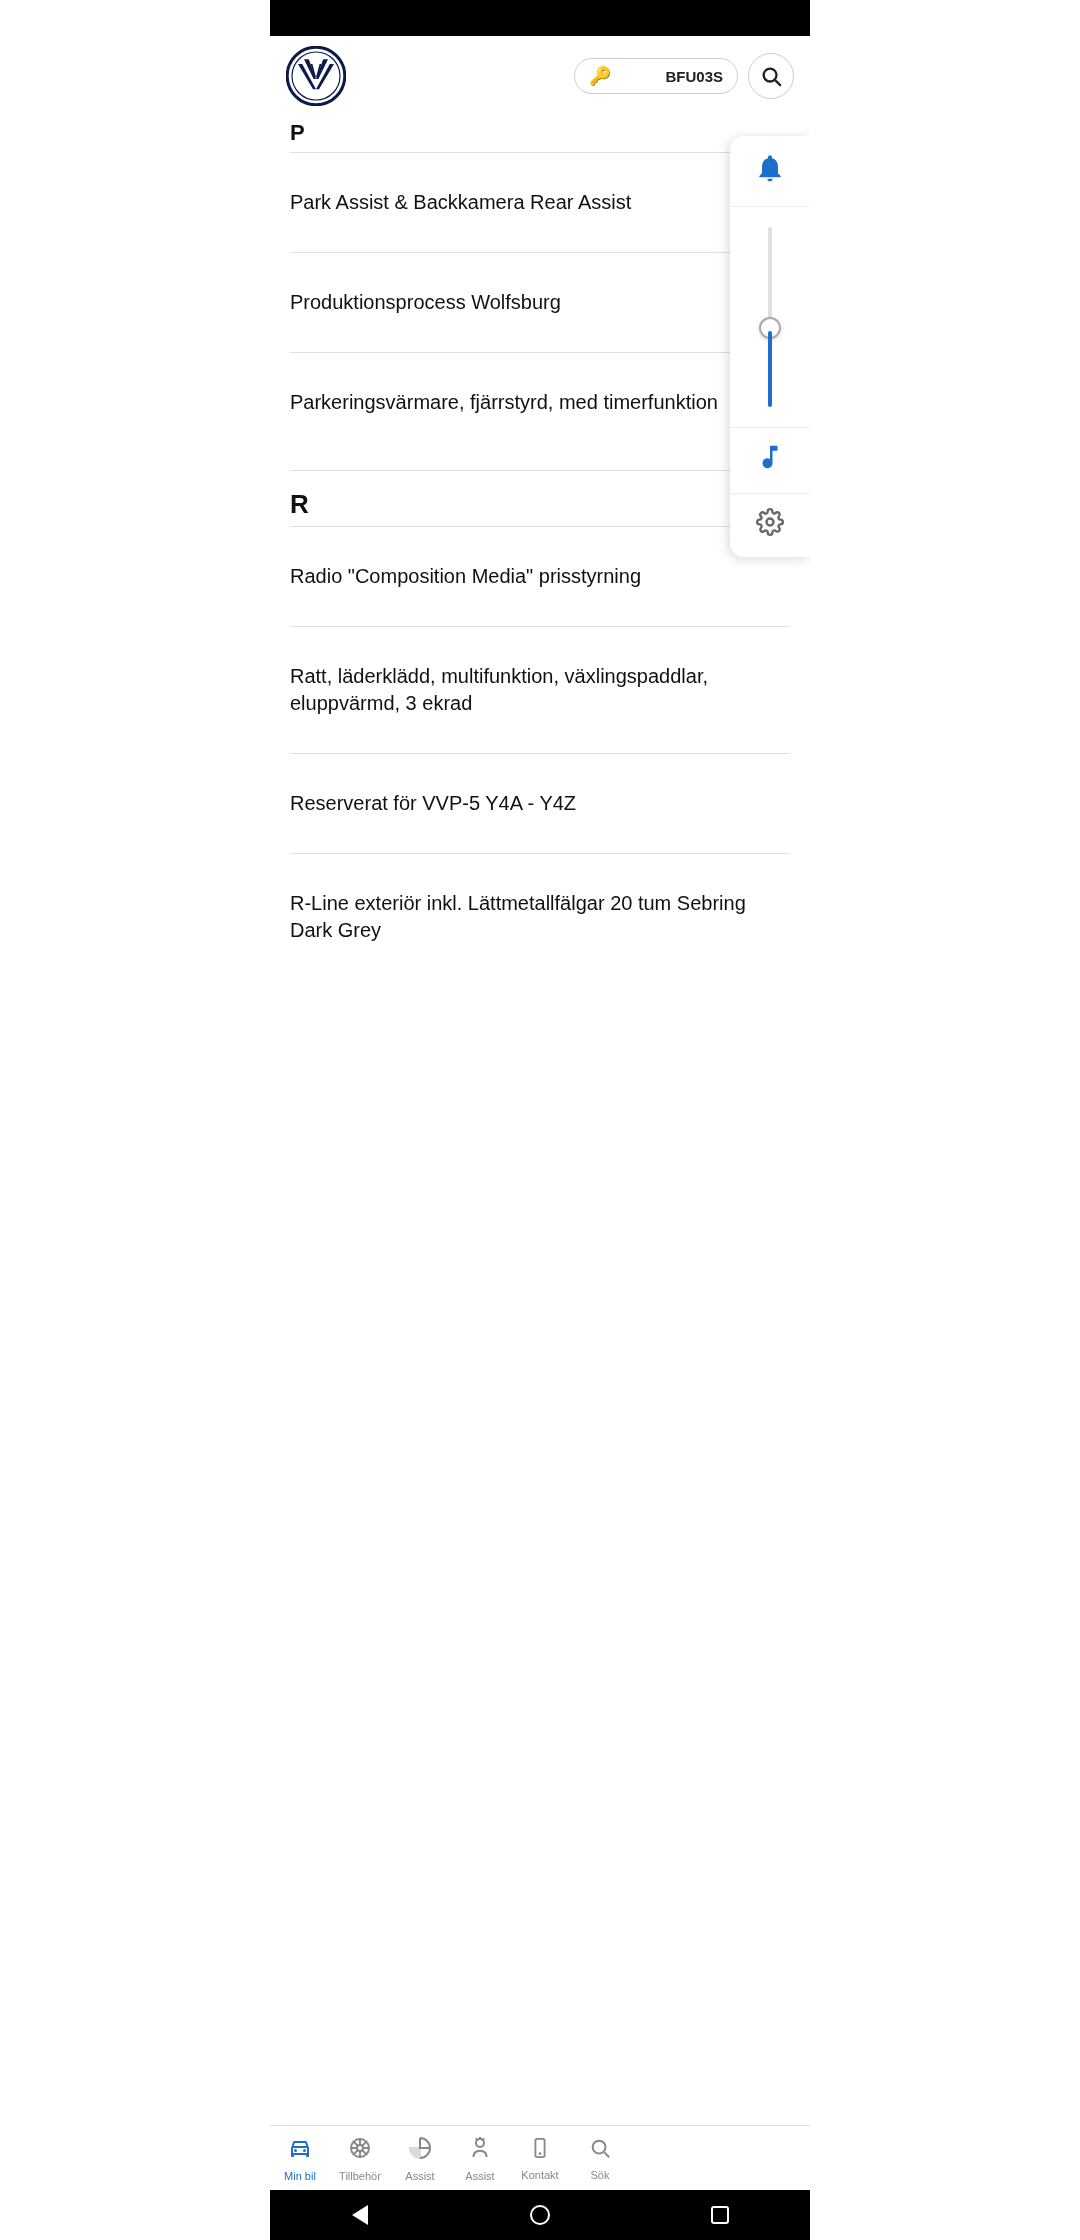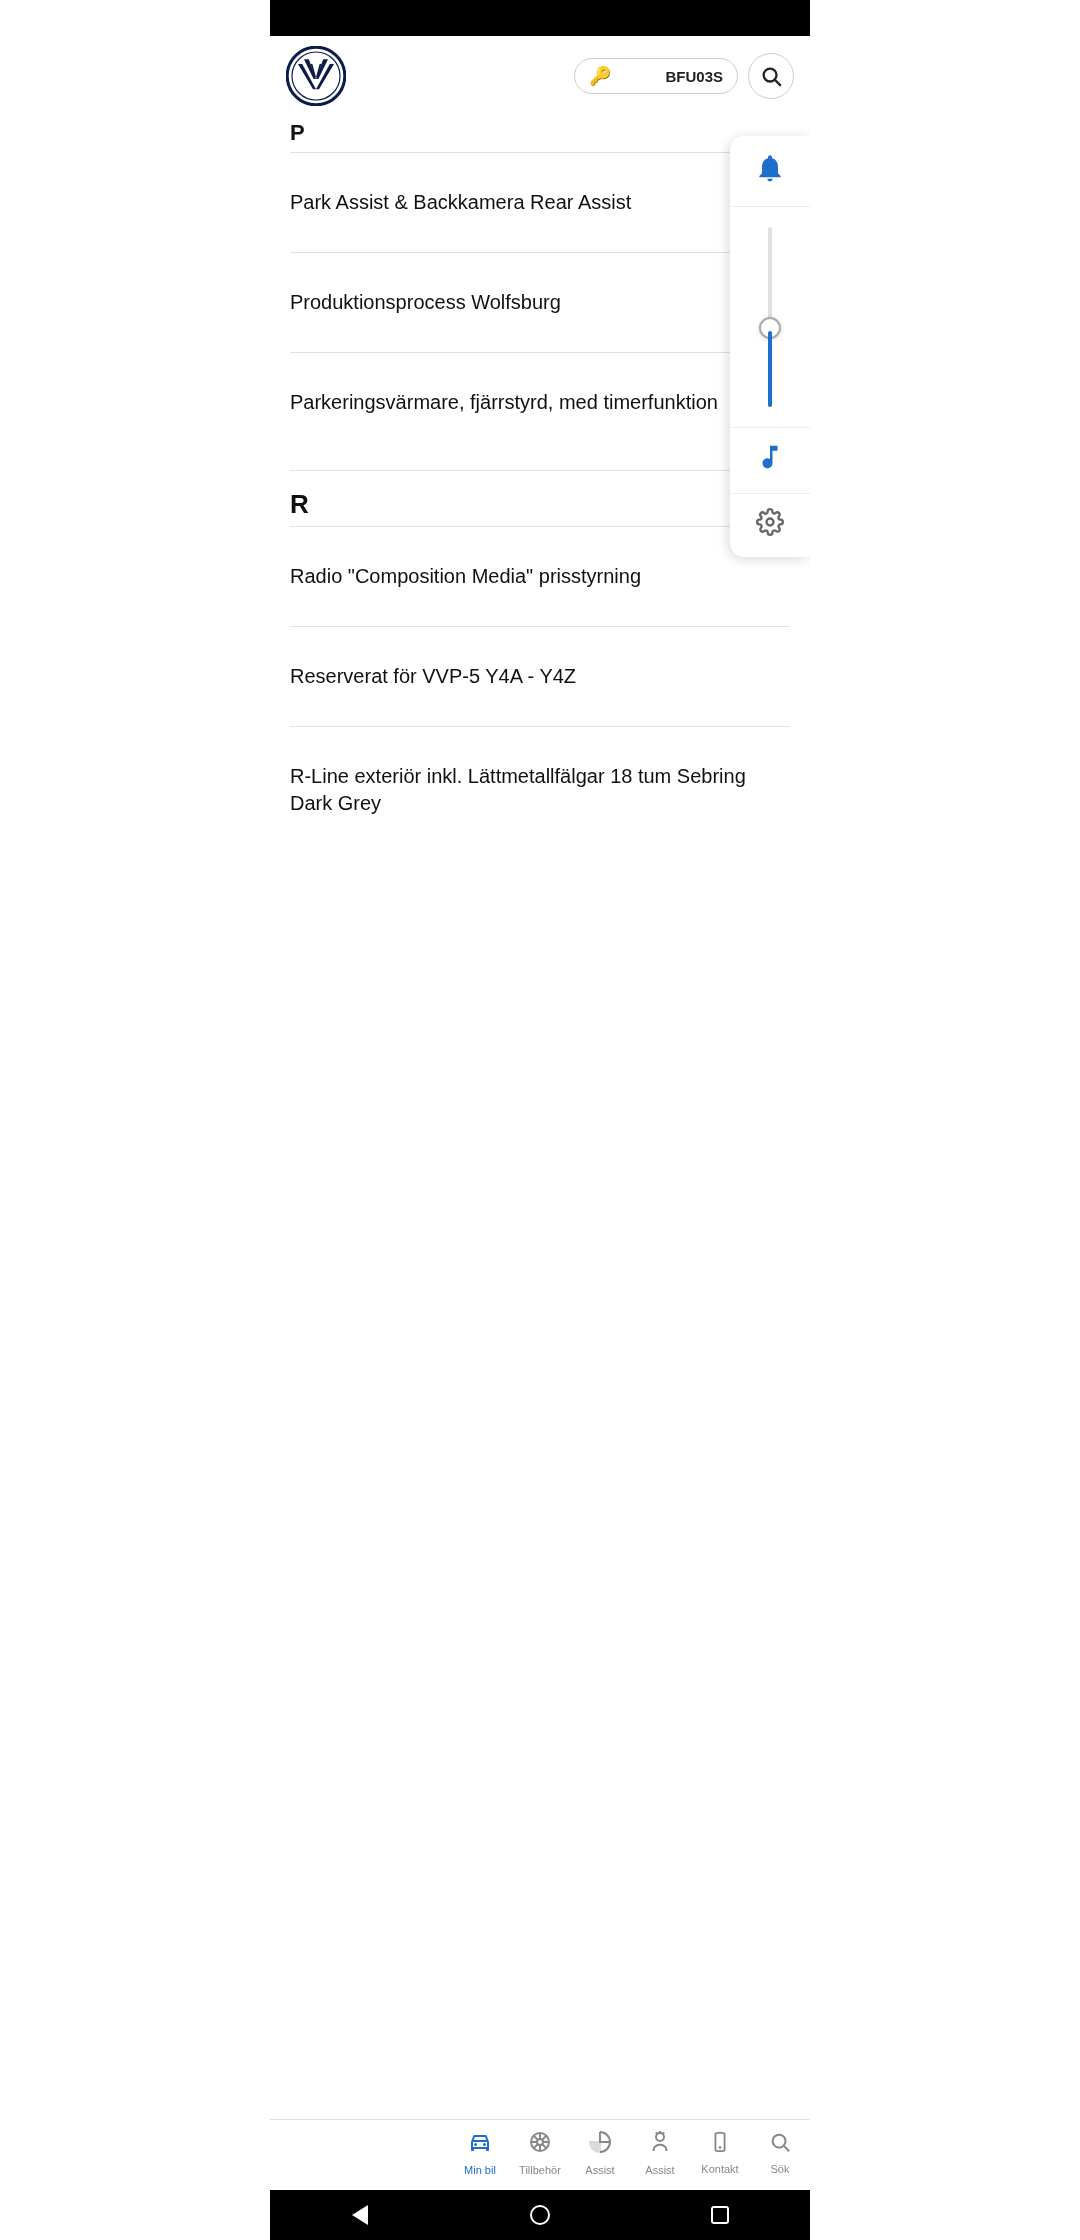--- a/index.html
+++ b/index.html
@@ -186,29 +186,29 @@
     }
 
     .settings-icon {
       font-size: 28px;
       color: #555;
     }
 
     
     .bottom-nav {
       position: fixed;
-      bottom: 56px;
+      bottom: 50px;
       left: 50%;
       transform: translateX(-50%);
       width: 100%;
       max-width: 540px;
       background: #fff;
       border-top: 1px solid #e0e0e0;
       display: flex;
-      justify-content: flex-end;
+      justify-content: flex-start;
       align-items: center;
       padding: 10px 0 8px 0;
       z-index: 100;
     }
 
     .nav-item {
       display: flex;
       flex-direction: column;
       align-items: center;
       gap: 4px;
@@ -335,22 +335,23 @@
     P
   </div>
 
   <div class="list-item">Park Assist &amp; Backkamera Rear Assist</div>
   <div class="list-item">Produktionsprocess Wolfsburg</div>
   <div class="list-item">Parkeringsvärmare, fjärrstyrd, med timerfunktion</div>
 
   <div class="section-header" style="border-top: 1px solid #e0e0e0; margin-top: 18px;">R</div>
 
   <div class="list-item">Radio "Composition Media" prisstyrning</div>
+  <div class="list-item">Ratt, läderklädd, multifunktion, växlingspaddlar, eluppvärmd, 3 ekrad</div>
   <div class="list-item">Reserverat för VVP-5 Y4A - Y4Z</div>
-  <div class="list-item">R-Line exteriör inkl. Lättmetallfälgar 18 tum Sebring Dark Grey</div>
+  <div class="list-item">R-Line exteriör inkl. Lättmetallfälgar 20 tum Sebring Dark Grey</div>
 
   <div class="floating-panel">
 
     <div class="panel-bell">
       <span class="bell-icon">
         <svg width="32" height="32" viewBox="0 0 24 24" fill="#1e6fcc" xmlns="http://www.w3.org/2000/svg">
           <path d="M12 22c1.1 0 2-.9 2-2h-4c0 1.1.9 2 2 2zm6-6v-5c0-3.07-1.63-5.64-4.5-6.32V4c0-.83-.67-1.5-1.5-1.5s-1.5.67-1.5 1.5v.68C7.64 5.36 6 7.92 6 11v5l-2 2v1h16v-1l-2-2z"></path>
         </svg>
       </span>
     </div>

